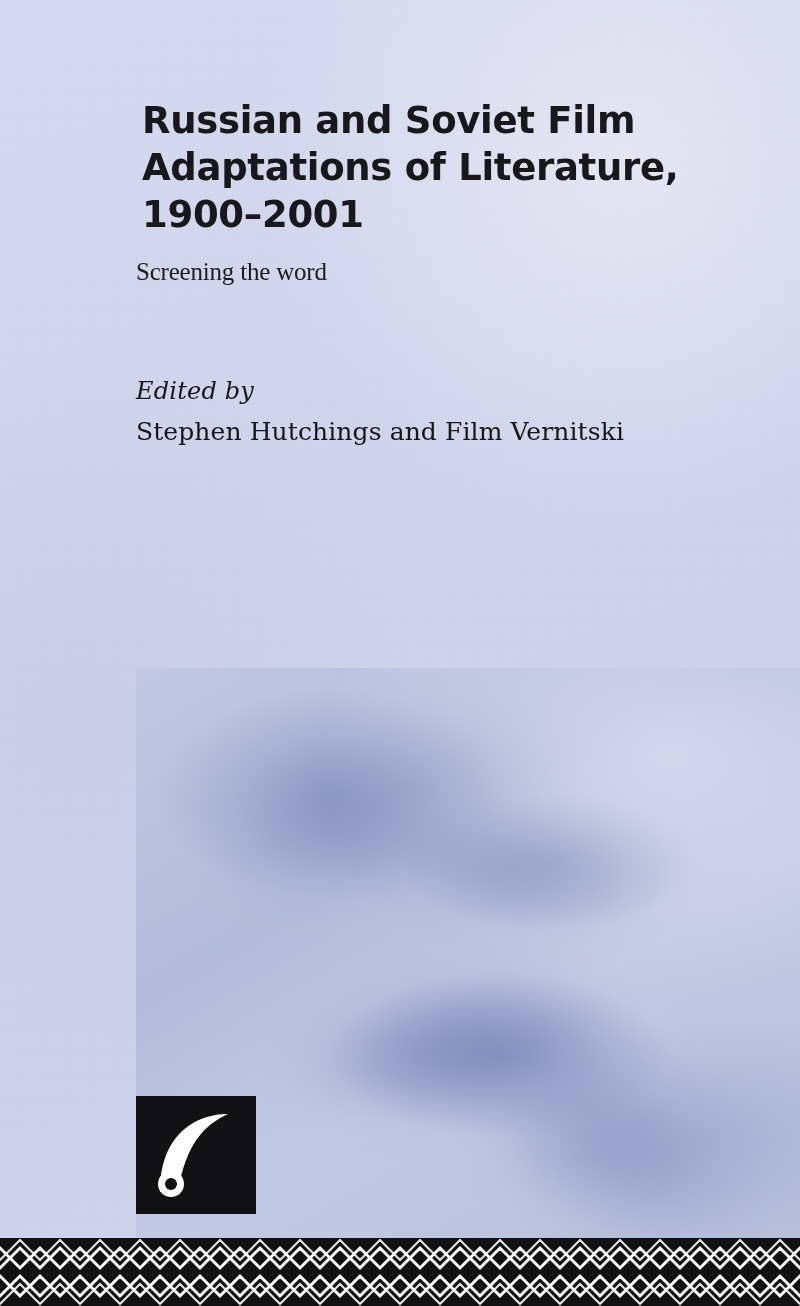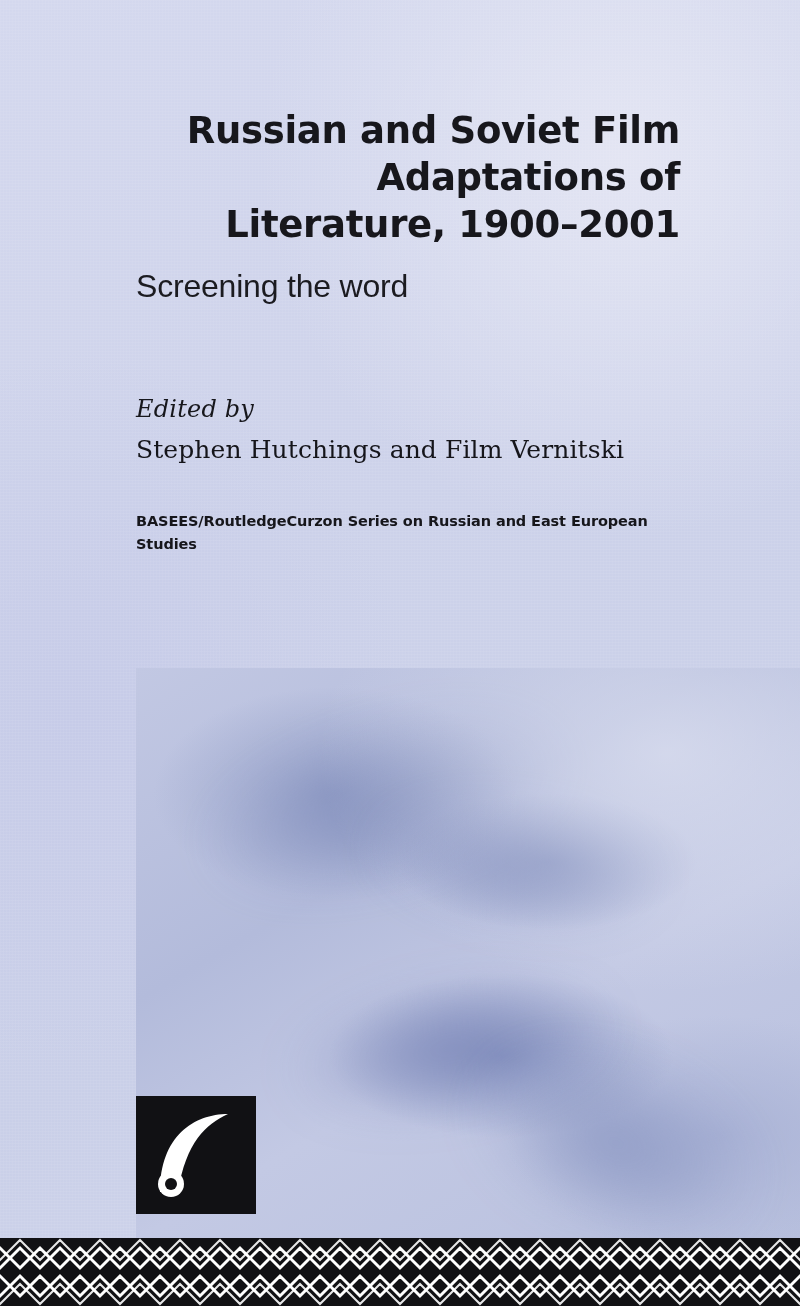--- a/index.html
+++ b/index.html
@@ -39,28 +39,27 @@
     top: 92px;
     width: 560px;
   }
   .title {
     font-family: "DejaVu Sans", sans-serif;
     font-weight: bold;
     font-size: 37px;
     line-height: 1.27;
     color: #17171c;
     letter-spacing: -0.3px;
-    margin: 16px;
+    margin: 6px;
     max-width: 540px;
-    text-align: right;
   }
   .subtitle {
-    font-family: Liberation Sans, sans-serif;
+    font-family: Liberation Serif, serif;
     font-weight: normal;
-    font-size: 32px;
+    font-size: 25px;
     line-height: 1.2;
     color: #1b1b20;
     margin: 18px 0 0 0;
     letter-spacing: -0.2px;
   }
   .edited-by {
     font-family: "DejaVu Serif", serif;
     font-style: italic;
     font-size: 24px;
     color: #17171c;
@@ -161,21 +160,20 @@
 
 <div class="cover">
 
   <div class="texture"></div>
 
   <div class="text-block">
     <h1 class="title">Russian and Soviet Film Adaptations of Literature, 1900–2001</h1>
     <div class="subtitle">Screening the word</div>
     <div class="edited-by">Edited by</div>
     <div class="editors">Stephen Hutchings and Film Vernitski</div>
-    <div class="series">BASEES/RoutledgeCurzon Series on Russian and East European Studies</div>
   </div>
 
   <div class="photo">
     <div class="swirl-a"></div>
     <div class="swirl-b"></div>
     <div class="swirl-c"></div>
     <div class="swirl-d"></div>
     <div class="haze"></div>
   </div>
 

